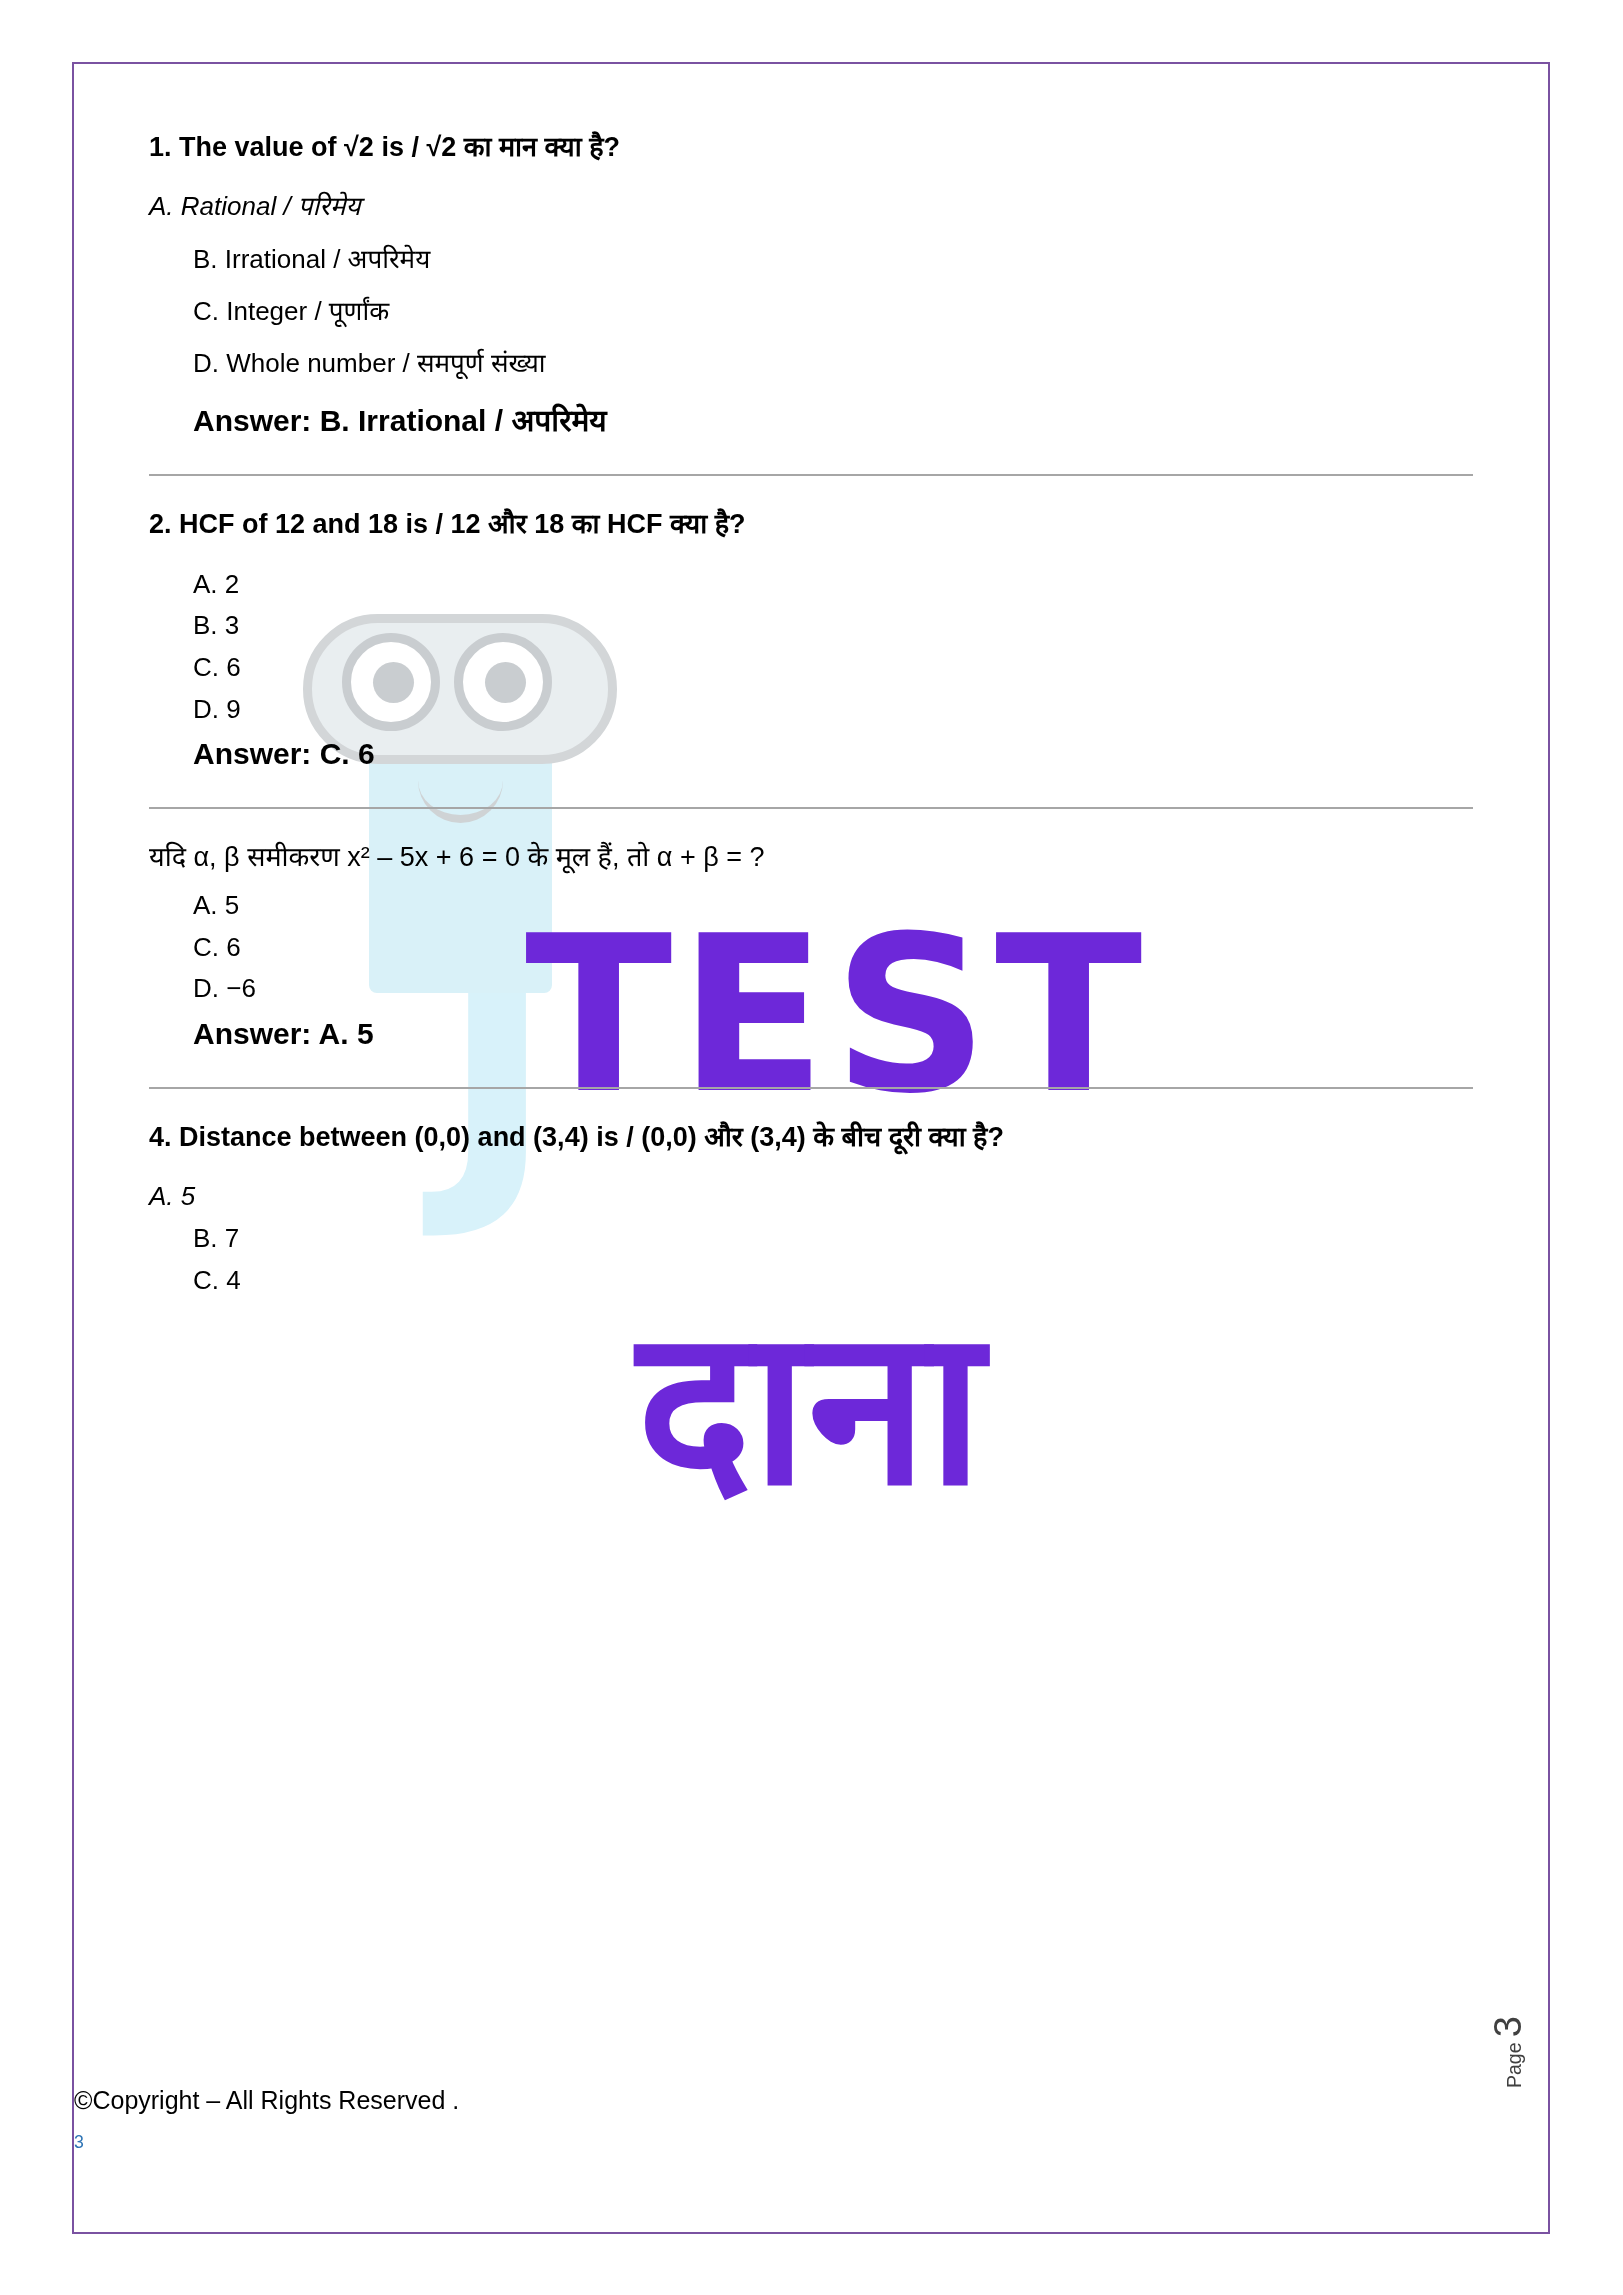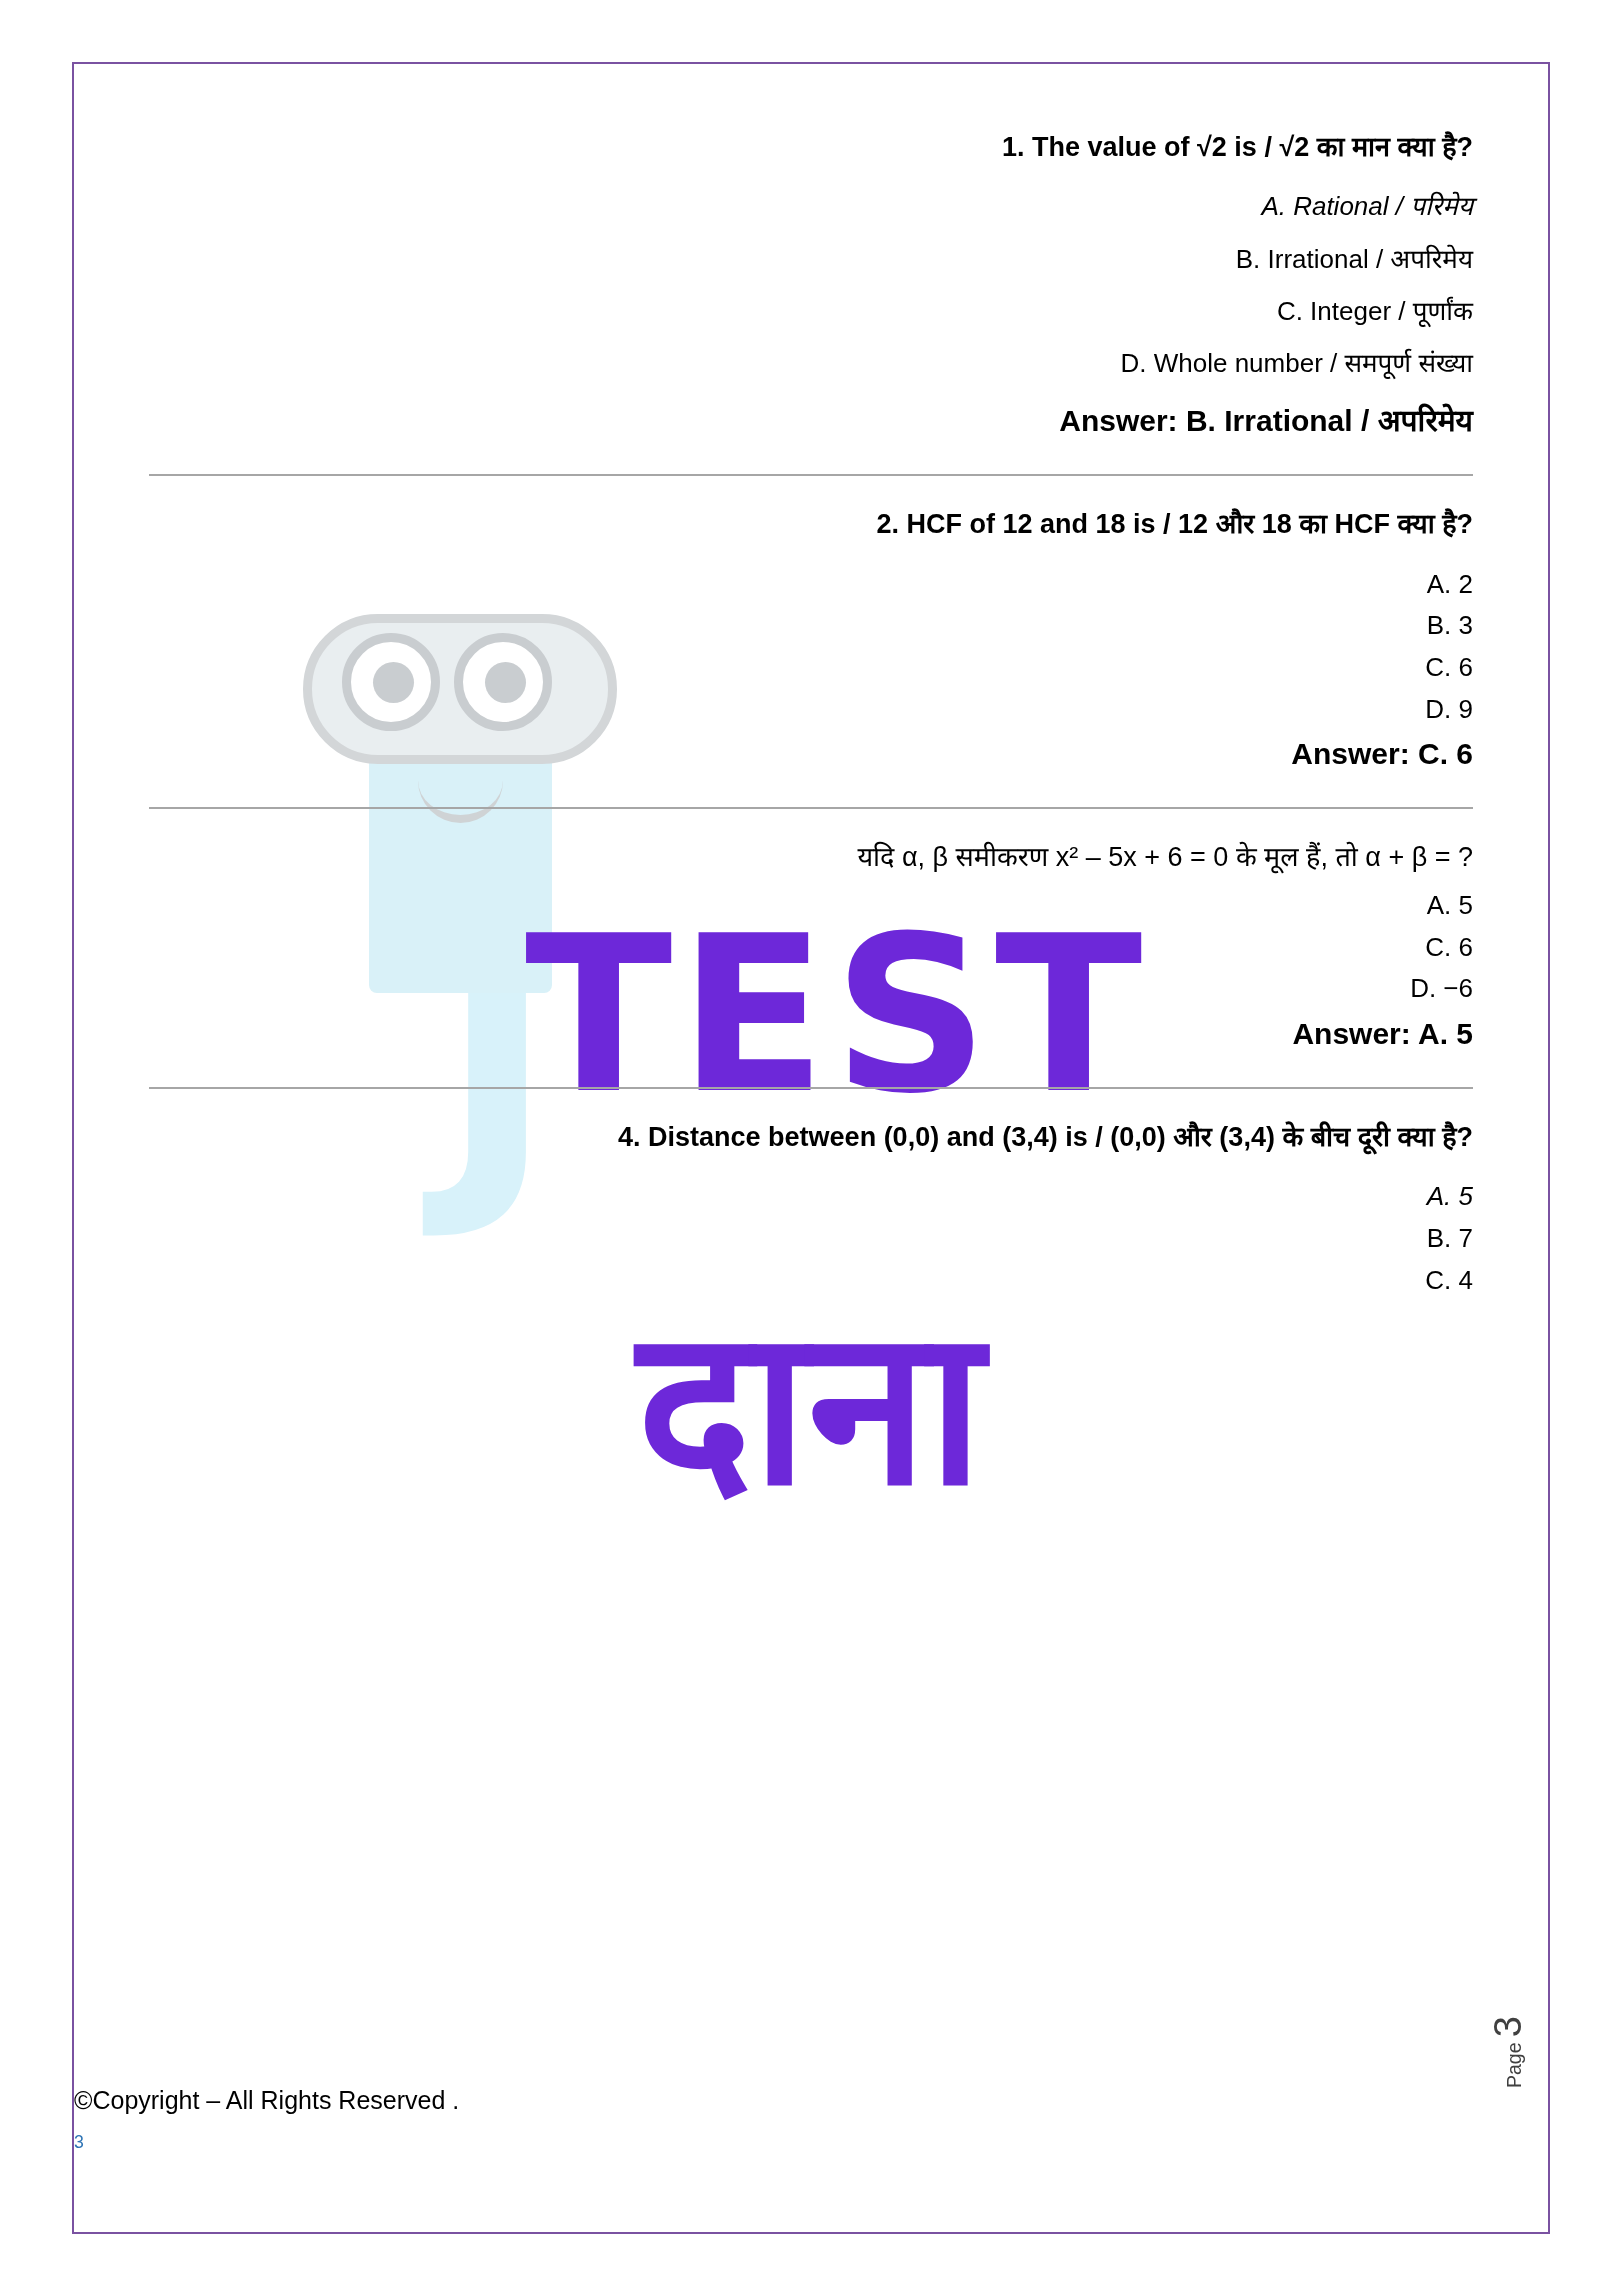--- a/index.html
+++ b/index.html
@@ -119,21 +119,20 @@
     height: 38px;
     border-bottom: 8.5px solid #cfd3d5;
     border-radius: 0 0 52px 52px;
   }
 
   
   .content {
     position: relative;
     z-index: 2;
     padding: 65px 75px 0 75px;
-    text-align: right;
   }
 
   .q-title {
     font-weight: bold;
     font-size: 27px;
     line-height: 1.35;
     margin: 0 0 22px 0;
   }
   .q-sub {
     font-size: 27px;

